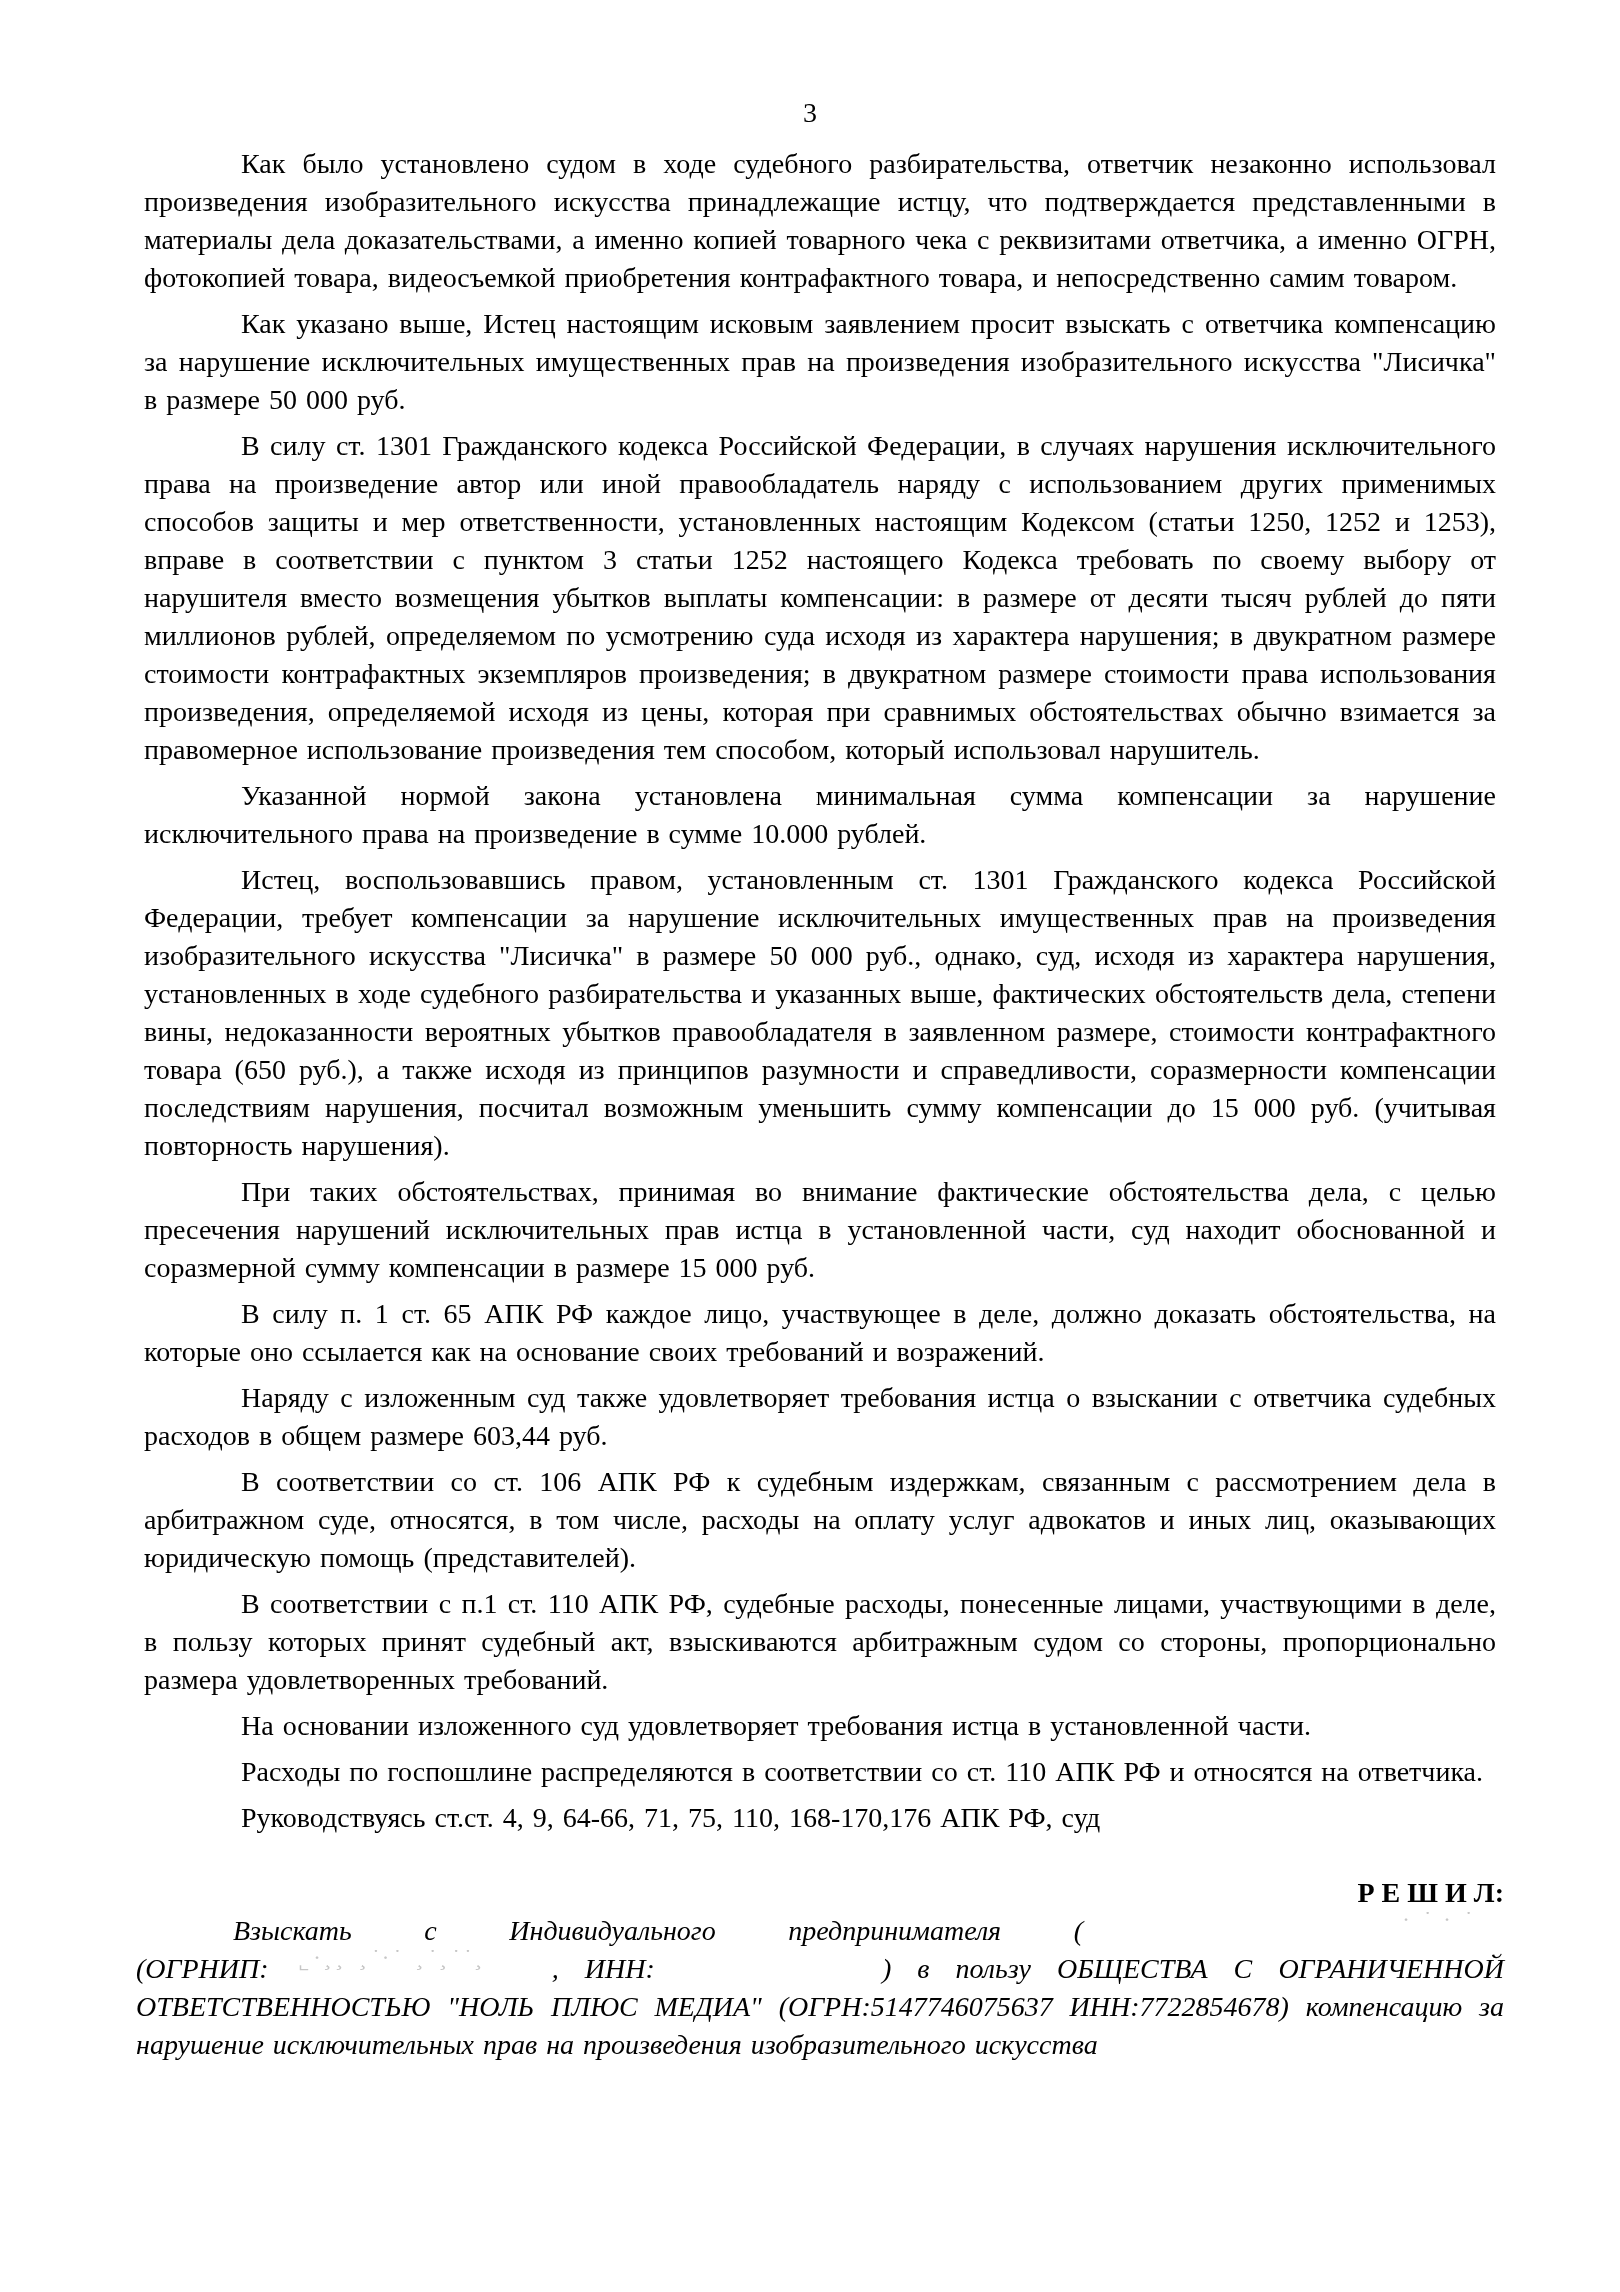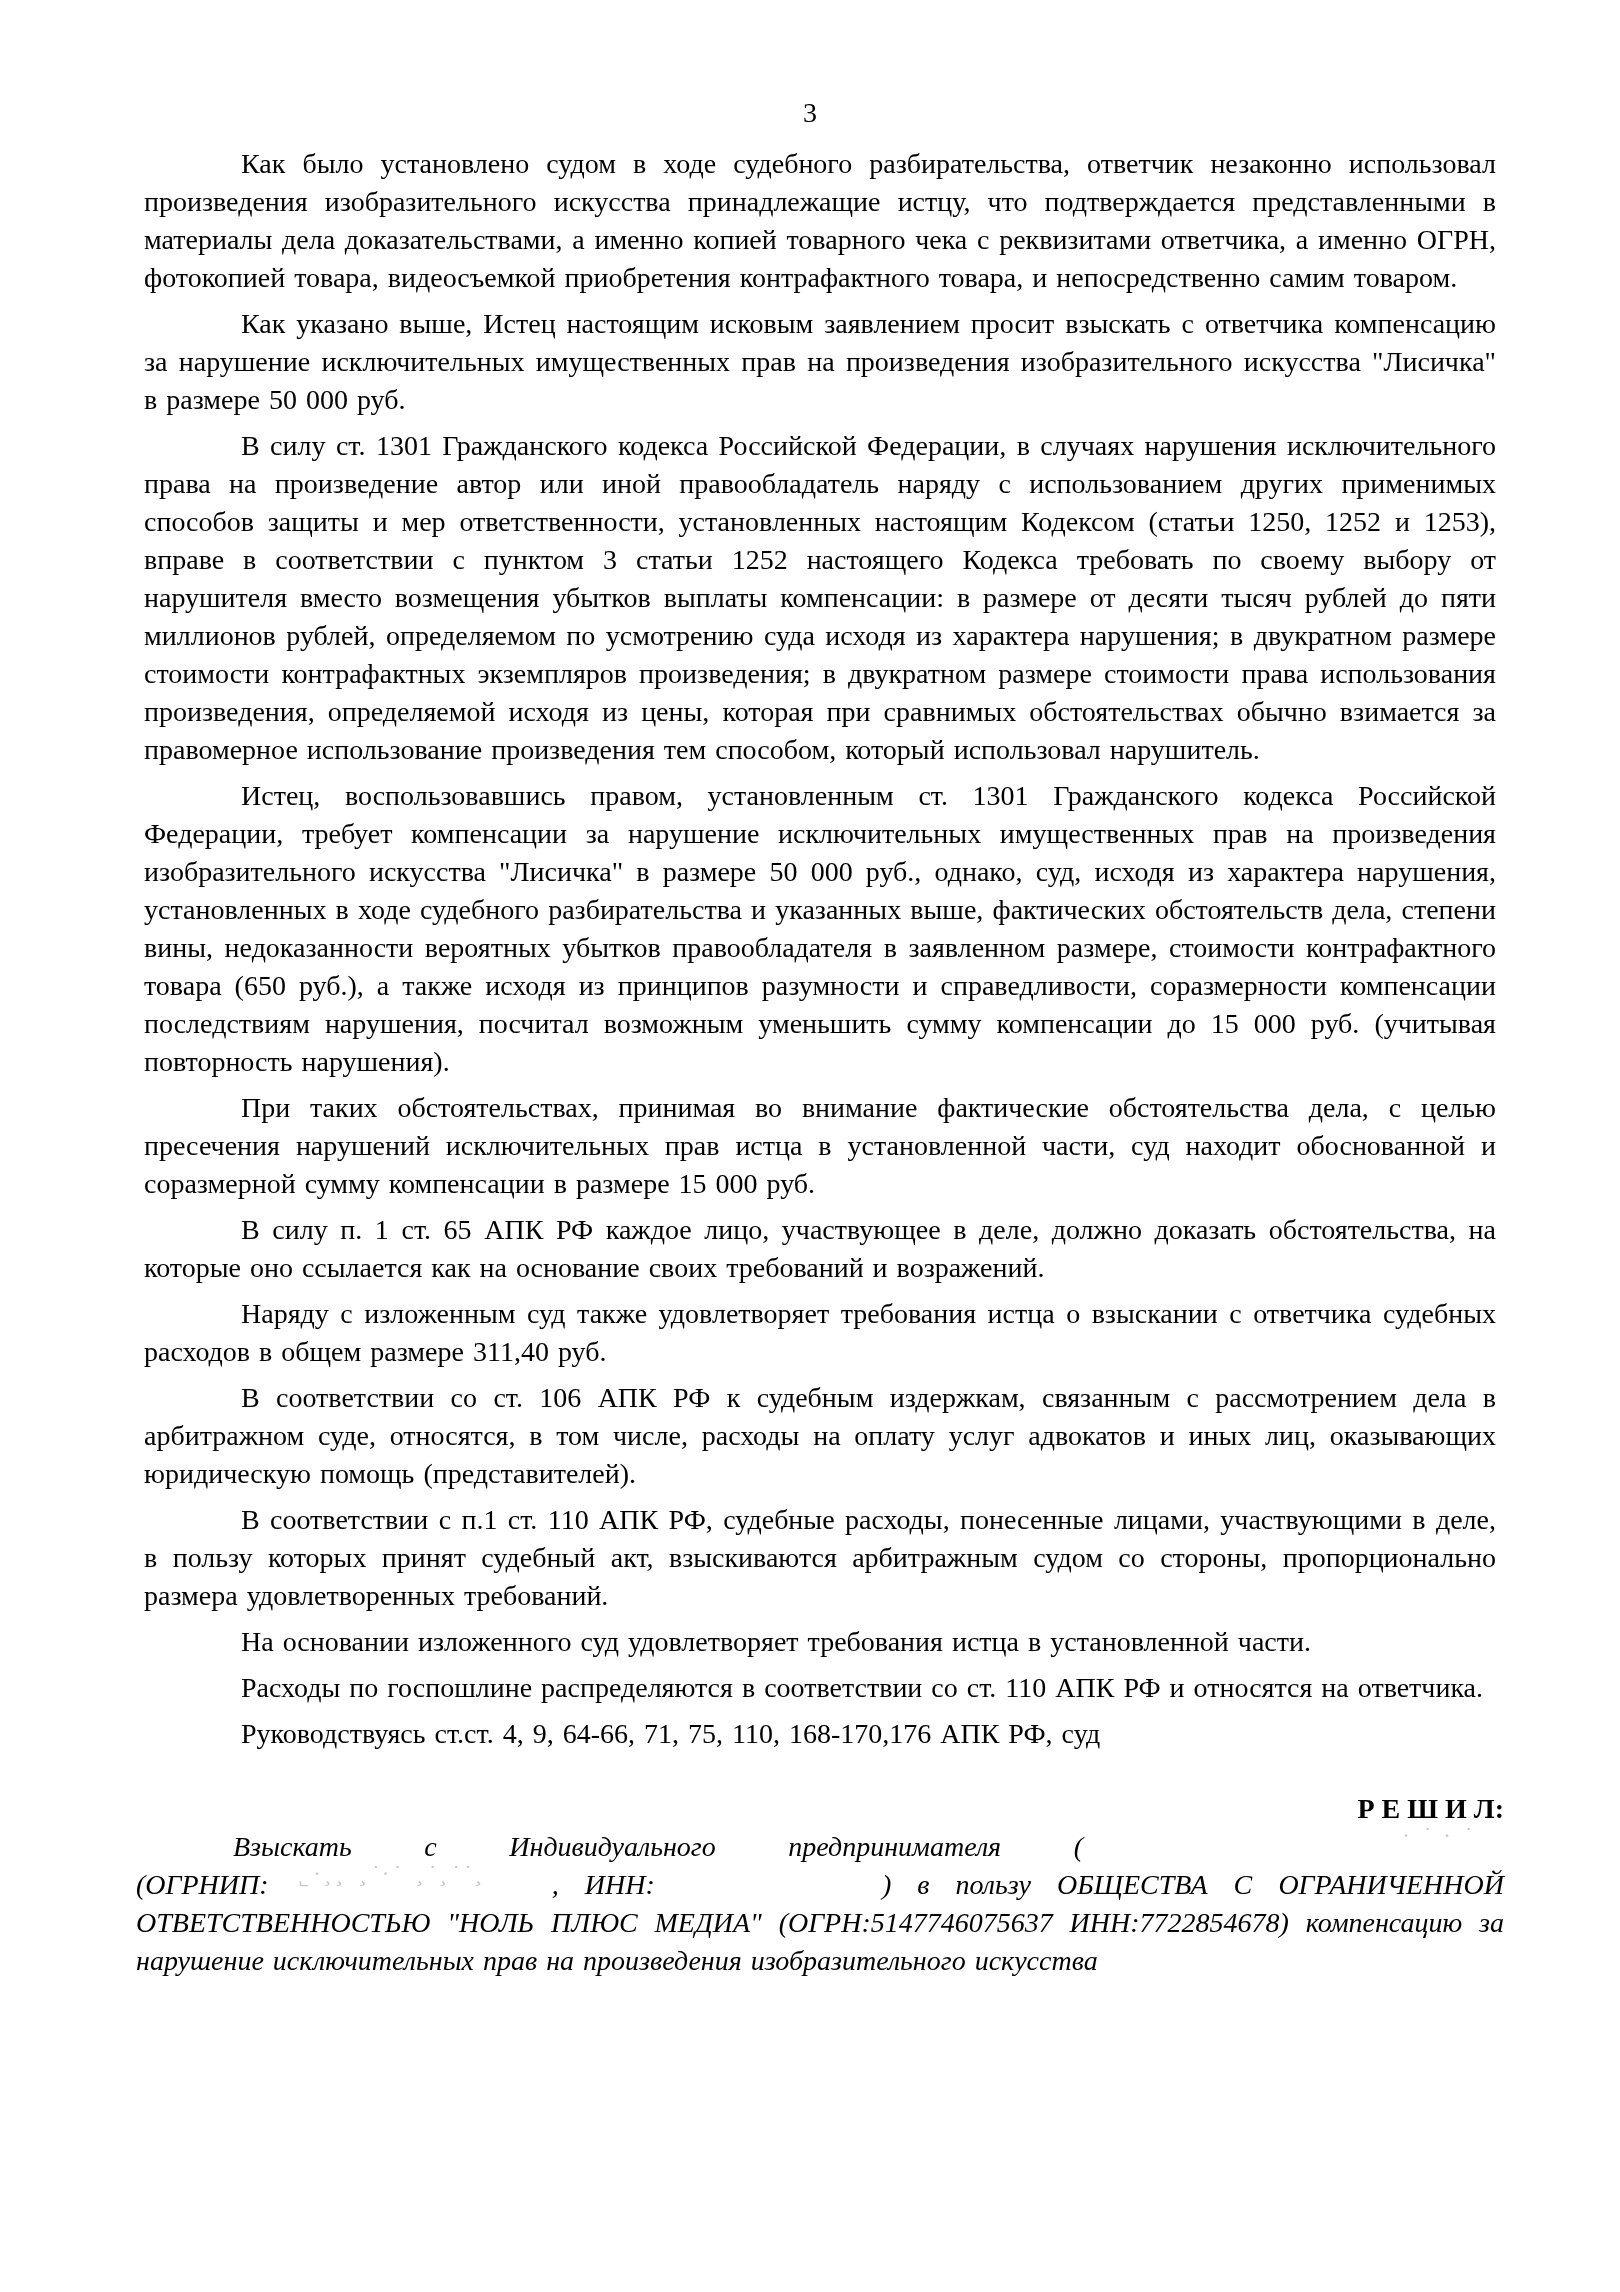--- a/index.html
+++ b/index.html
@@ -82,24 +82,25 @@
 <body>
 
 <div class="page">
 
   <div class="page-number">3</div>
 
   <div class="content">
     <p class="para">Как было установлено судом в ходе судебного разбирательства, ответчик незаконно использовал произведения изобразительного искусства принадлежащие истцу, что подтверждается представленными в материалы дела доказательствами, а именно копией товарного чека с реквизитами ответчика, а именно ОГРН, фотокопией товара, видеосъемкой приобретения контрафактного товара, и непосредственно самим товаром.</p>
     <p class="para">Как указано выше, Истец настоящим исковым заявлением просит взыскать с ответчика компенсацию за нарушение исключительных имущественных прав на произведения изобразительного искусства "Лисичка" в размере 50 000 руб.</p>
     <p class="para">В силу ст. 1301 Гражданского кодекса Российской Федерации, в случаях нарушения исключительного права на произведение автор или иной правообладатель наряду с использованием других применимых способов защиты и мер ответственности, установленных настоящим Кодексом (статьи 1250, 1252 и 1253), вправе в соответствии с пунктом 3 статьи 1252 настоящего Кодекса требовать по своему выбору от нарушителя вместо возмещения убытков выплаты компенсации: в размере от десяти тысяч рублей до пяти миллионов рублей, определяемом по усмотрению суда исходя из характера нарушения; в двукратном размере стоимости контрафактных экземпляров произведения; в двукратном размере стоимости права использования произведения, определяемой исходя из цены, которая при сравнимых обстоятельствах обычно взимается за правомерное использование произведения тем способом, который использовал нарушитель.</p>
+    <p class="para">Указанной нормой закона установлена минимальная сумма компенсации за нарушение исключительного права на произведение в сумме 10.000 рублей.</p>
     <p class="para">Истец, воспользовавшись правом, установленным ст. 1301 Гражданского кодекса Российской Федерации, требует компенсации за нарушение исключительных имущественных прав на произведения изобразительного искусства "Лисичка" в размере 50 000 руб., однако, суд, исходя из характера нарушения, установленных в ходе судебного разбирательства и указанных выше, фактических обстоятельств дела, степени вины, недоказанности вероятных убытков правообладателя в заявленном размере, стоимости контрафактного товара (650 руб.), а также исходя из принципов разумности и справедливости, соразмерности компенсации последствиям нарушения, посчитал возможным уменьшить сумму компенсации до 15 000 руб. (учитывая повторность нарушения).</p>
     <p class="para">При таких обстоятельствах, принимая во внимание фактические обстоятельства дела, с целью пресечения нарушений исключительных прав истца в установленной части, суд находит обоснованной и соразмерной сумму компенсации в размере 15 000 руб.</p>
     <p class="para">В силу п. 1 ст. 65 АПК РФ каждое лицо, участвующее в деле, должно доказать обстоятельства, на которые оно ссылается как на основание своих требований и возражений.</p>
-    <p class="para">Наряду с изложенным суд также удовлетворяет требования истца о взыскании с ответчика судебных расходов в общем размере 311,40 руб.</p>
+    <p class="para">Наряду с изложенным суд также удовлетворяет требования истца о взыскании с ответчика судебных расходов в общем размере 603,44 руб.</p>
     <p class="para">В соответствии со ст. 106 АПК РФ к судебным издержкам, связанным с рассмотрением дела в арбитражном суде, относятся, в том числе, расходы на оплату услуг адвокатов и иных лиц, оказывающих юридическую помощь (представителей).</p>
     <p class="para">В соответствии с п.1 ст. 110 АПК РФ, судебные расходы, понесенные лицами, участвующими в деле, в пользу которых принят судебный акт, взыскиваются арбитражным судом со стороны, пропорционально размера удовлетворенных требований.</p>
     <p class="para">На основании изложенного суд удовлетворяет требования истца в установленной части.</p>
     <p class="para">Расходы по госпошлине распределяются в соответствии со ст. 110 АПК РФ и относятся на ответчика.</p>
     <p class="para">Руководствуясь ст.ст. 4, 9, 64-66, 71, 75, 110, 168-170,176  АПК РФ, суд</p>
 
     <div class="resolution-heading">Р Е Ш И Л:</div>
 
     <div class="resolution-para">
       <div class="res-line-1">

